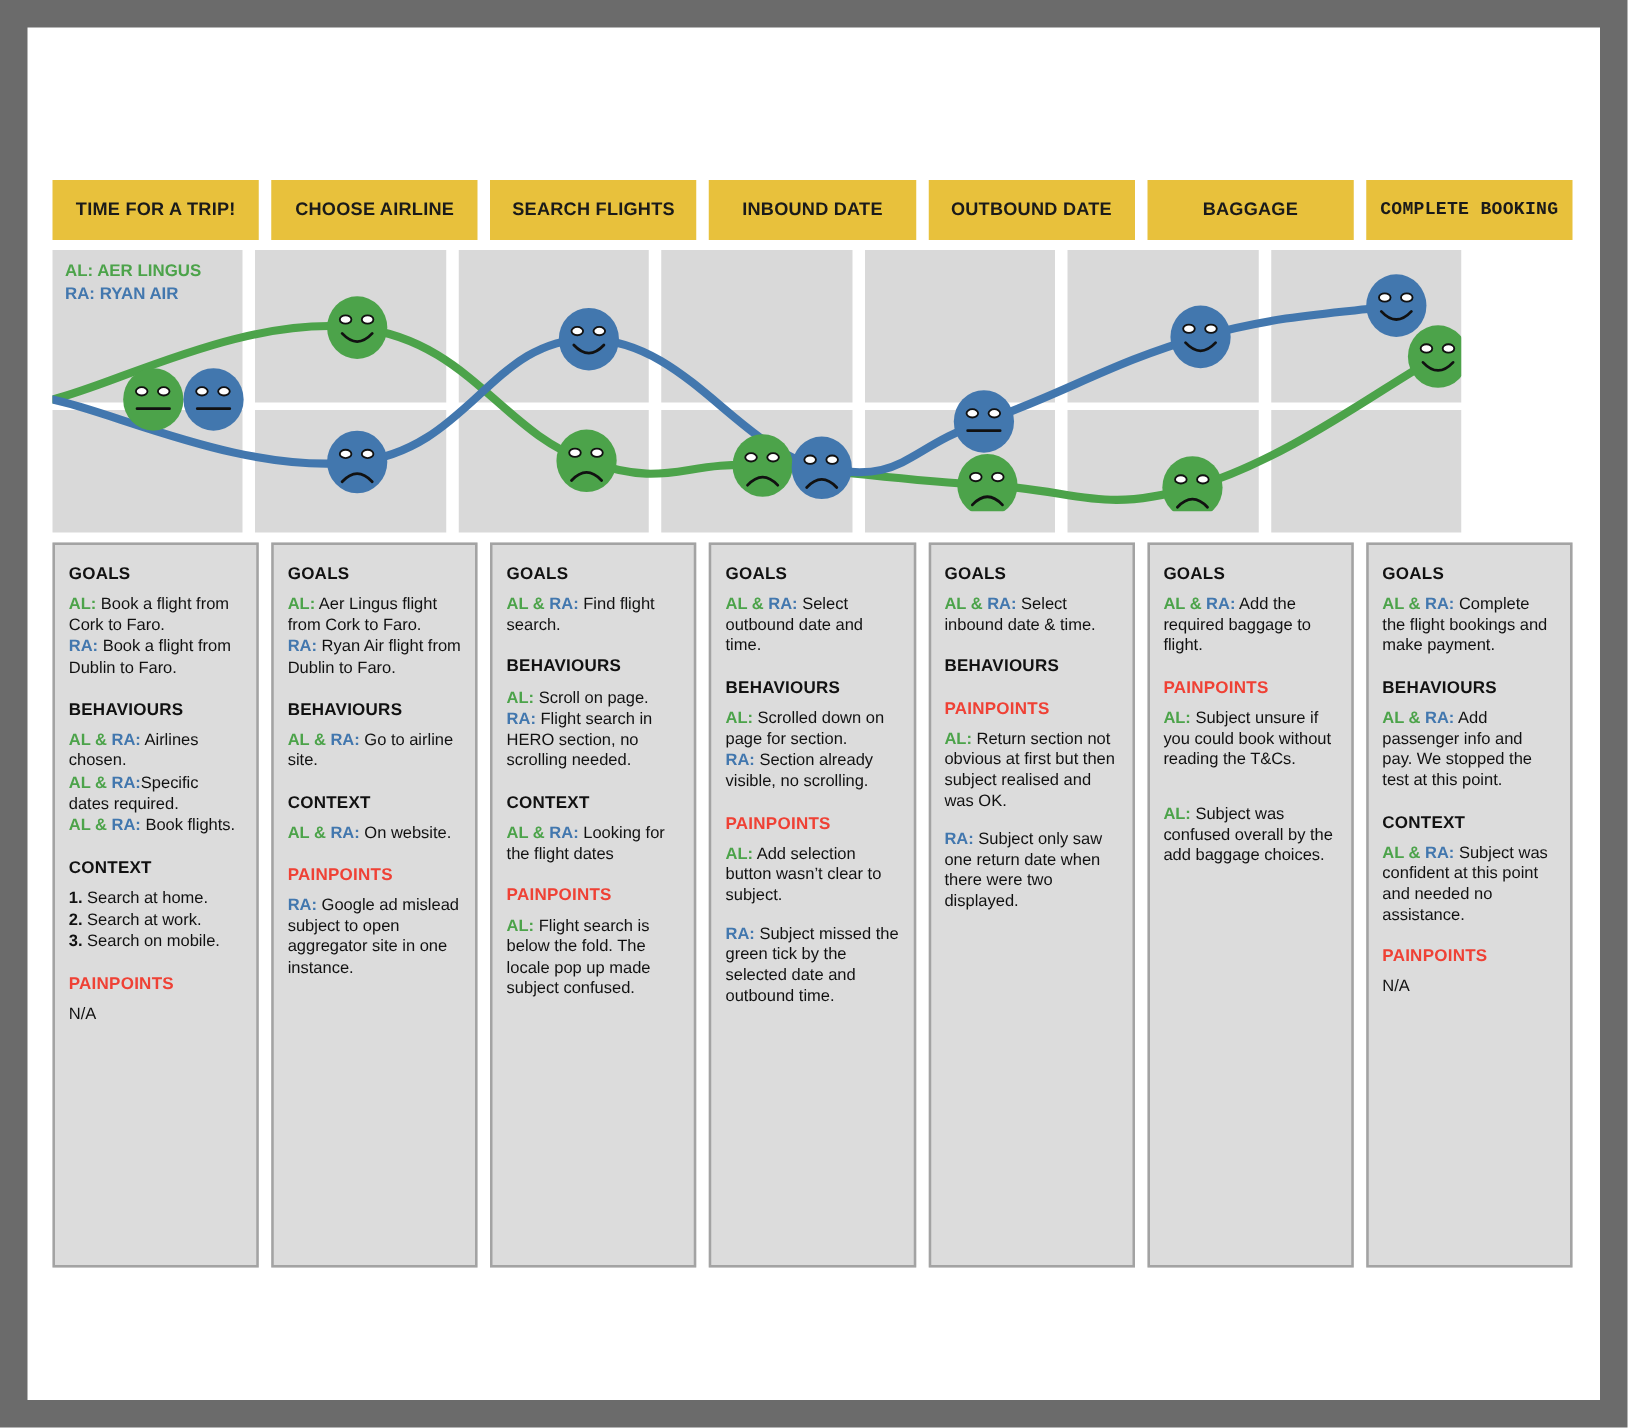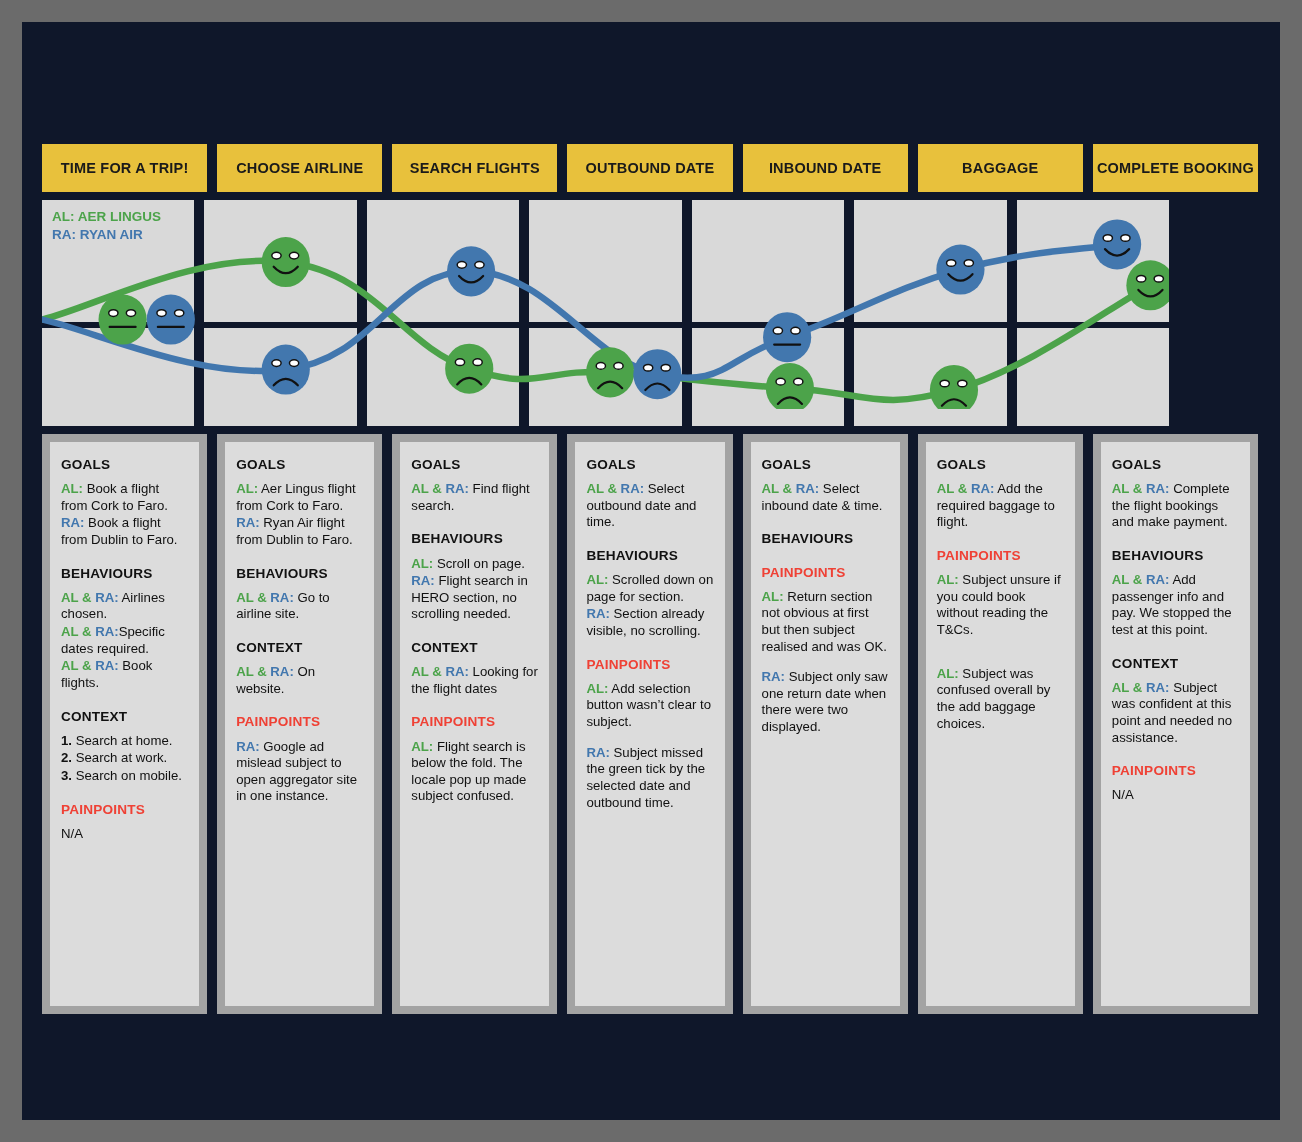--- a/index.html
+++ b/index.html
@@ -6,40 +6,40 @@
   body{
     width:1302px;height:1142px;
     background:#6b6b6b;
     font-family:"Liberation Sans", sans-serif;
     overflow:hidden;
   }
   #canvas{
     position:absolute;
     left:22px;top:22px;
     width:1258px;height:1098px;
-    background:#0f172a;
+    background:#ffffff;
   }
   
   #header-row{
     position:absolute;left:20px;top:122px;
     width:1216px;height:48px;
     display:flex;
   }
   .stage-header{
     flex:1 1 0;
     margin-right:10px;
     background:#e8c13c;
     display:flex;align-items:center;justify-content:center;
     color:#1a1a1a;
     font-size:14.5px;
     font-weight:bold;
     letter-spacing:0.2px;
     text-align:center;
   }
-  .stage-header:last-child{margin-right:0;}
+  .stage-header:last-child{margin-right:0;font-family:Liberation Mono, monospace;}
 
   
   #chart-area{
     position:absolute;left:20px;top:178px;
     width:1127px;height:226px;
   }
   #chart-grid{
     position:absolute;inset:0;
     display:flex;
   }
@@ -64,21 +64,21 @@
 
   
   #cards-row{
     position:absolute;left:20px;top:412px;
     width:1216px;height:580px;
     display:flex;
   }
   .card{
     flex:1 1 0;margin-right:10px;
     background:#dcdcdc;
-    border:8px solid #a3a3a3;
+    border:2px solid #a3a3a3;
     box-sizing:border-box;
     padding:14px 11px 10px 11px;
     font-size:13.2px;
     line-height:1.26;
     color:#111;
     overflow:hidden;
   }
   .card:last-child{margin-right:0;}
   .sec-title{
     font-weight:bold;font-size:13.6px;
@@ -97,22 +97,22 @@
 </style>
 </head>
 <body>
 
 <div id="canvas">
 
   <div id="header-row">
       <div class="stage-header">TIME FOR A TRIP!</div>
       <div class="stage-header">CHOOSE AIRLINE</div>
       <div class="stage-header">SEARCH FLIGHTS</div>
+      <div class="stage-header">INBOUND DATE</div>
       <div class="stage-header">OUTBOUND DATE</div>
-      <div class="stage-header">INBOUND DATE</div>
       <div class="stage-header">BAGGAGE</div>
       <div class="stage-header">COMPLETE BOOKING</div>
     </div>
 
   <div id="chart-area">
     <div id="chart-grid">
         <div class="grid-col">
           <div class="grid-cell top"></div>
           <div class="grid-cell bottom"></div>
         </div>

